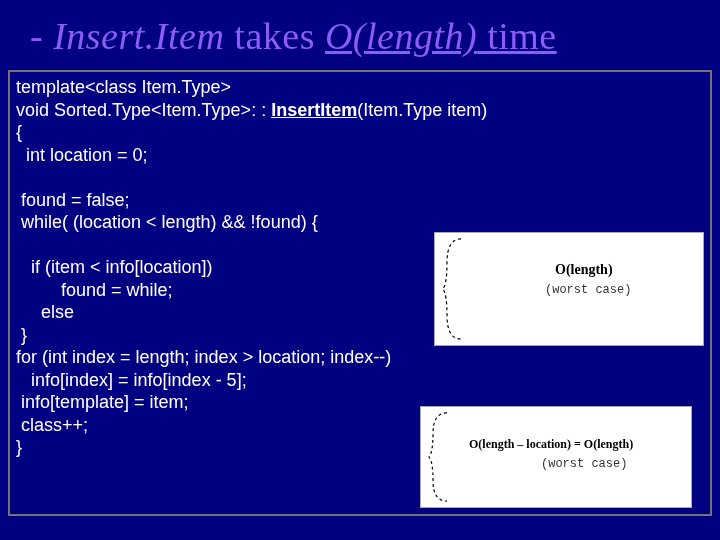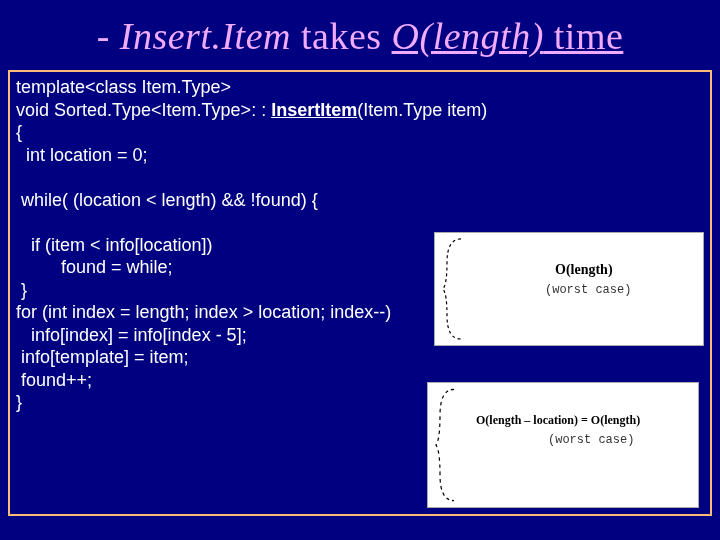--- a/index.html
+++ b/index.html
@@ -10,36 +10,36 @@
     background: #000080;
     font-family: "Times New Roman", Times, serif;
     overflow: hidden;
   }
   .slide {
     width: 720px;
     height: 540px;
     position: relative;
   }
   .title {
-    color: #f0abfc;
+    color: #8b5cf6;
     font-size: 38px;
     font-family: "Times New Roman", Times, serif;
-    text-align: center;
+    text-align: left;
     padding: 14px 30px 8px 30px;
     letter-spacing: 0.5px;
   }
   .title .italic {
     font-style: italic;
   }
   .title .underline {
     text-decoration: underline;
   }
   .code-box {
     margin: 4px 8px 0 8px;
-    border: 2px solid #fdba74;
+    border: 2px solid #737373;
     padding: 4px 6px 6px 6px;
     font-family: Arial, Helvetica, sans-serif;
     color: #ffffff;
     font-size: 18px;
     line-height: 1.25;
     position: relative;
     height: 446px;
     box-sizing: border-box;
   }
   .code-line {
@@ -57,24 +57,24 @@
     font-family: "Times New Roman", Times, serif;
     color: #000;
   }
   .panel1 {
     right: 6px;
     top: 160px;
     width: 270px;
     height: 114px;
   }
   .panel2 {
-    right: 11px;
+    right: 18px;
     bottom: 6px;
     width: 272px;
-    height: 126px;
+    height: 102px;
   }
   .brace {
     position: absolute;
     left: 6px;
     top: 4px;
     bottom: 4px;
     width: 28px;
   }
   .brace svg {
     width: 100%;
@@ -120,29 +120,31 @@
   <div class="title">
     <span>- </span><span class="italic">Insert.Item</span><span> takes </span><span class="italic underline">O(length)</span><span class="underline"> time</span>
   </div>
 
   <div class="code-box">
     <div class="code-line">template&lt;class Item.Type&gt;</div>
     <div class="code-line"><span>void Sorted.Type&lt;Item.Type&gt;: : </span><span class="bold">InsertItem</span><span>(Item.Type item)</span></div>
     <div class="code-line">{</div>
     <div class="code-line">  int location = 0;</div>
     <div class="code-line"> </div>
+    <div class="code-line"> found = false;</div>
     <div class="code-line"> while( (location &lt; length) &amp;&amp; !found) {</div>
     <div class="code-line"> </div>
     <div class="code-line">   if (item &lt; info[location])</div>
     <div class="code-line">         found = while;</div>
+    <div class="code-line">     else</div>
     <div class="code-line"> }</div>
     <div class="code-line">for (int index = length; index &gt; location; index--)</div>
     <div class="code-line">   info[index] = info[index - 5];</div>
     <div class="code-line"> info[template] = item;</div>
-    <div class="code-line"> found++;</div>
+    <div class="code-line"> class++;</div>
     <div class="code-line">}</div>
 
     <div class="panel panel1">
       <div class="brace">
         <svg viewBox="0 0 28 106" preserveAspectRatio="none">
           <path d="M20 2 Q6 2 6 26 Q6 48 2 53 Q6 58 6 80 Q6 104 20 104" stroke="#000" stroke-width="1.2" fill="none" stroke-dasharray="3,3"></path>
         </svg>
       </div>
       <div class="ptxt">O(length)</div>
       <div class="psub">(worst case)</div>

